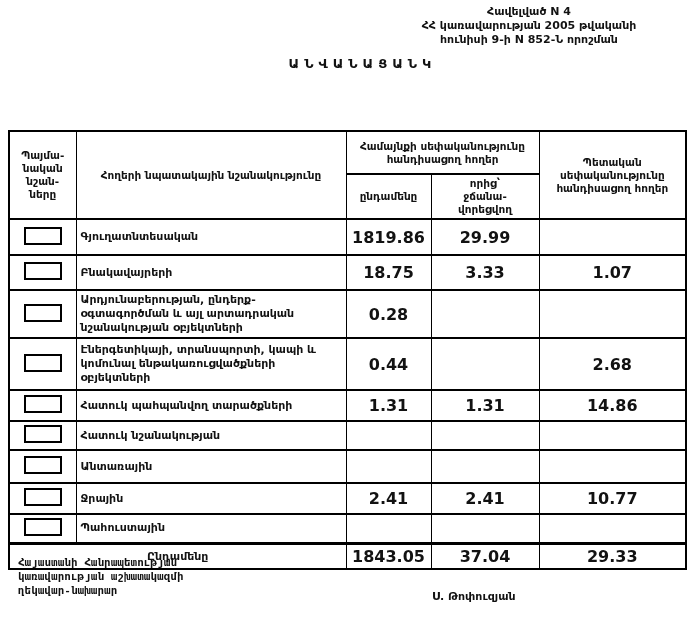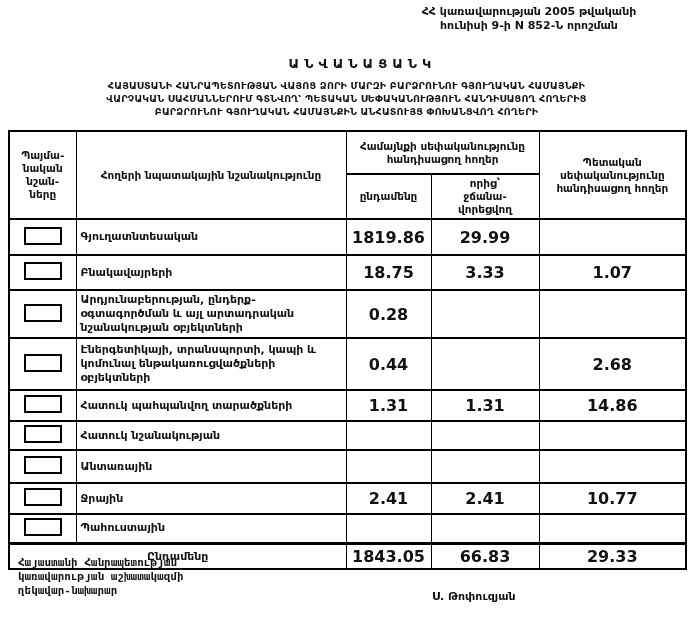--- a/index.html
+++ b/index.html
@@ -96,31 +96,27 @@
     left: 432px;
     font-size: 11px;
   }
 </style>
 </head>
 <body>
 
 <div class="page">
 
   <div class="annex-block">
+    <div>Հավելված N 4</div>
     <div>ՀՀ կառավարության 2005 թվականի</div>
     <div>հունիսի 9-ի N 852-Ն որոշման</div>
   </div>
 
   <div class="doc-title">ԱՆՎԱՆԱՑԱՆԿ</div>
 
-  <div class="doc-subtitle">
-    <div>ՀԱՅԱՍՏԱՆԻ ՀԱՆՐԱՊԵՏՈՒԹՅԱՆ ՎԱՅՈՑ ՁՈՐԻ ՄԱՐԶԻ ԲԱՐՁՐՈՒՆՈՒ ԳՅՈՒՂԱԿԱՆ ՀԱՄԱՅՆՔԻ</div>
-    <div>ՎԱՐՉԱԿԱՆ ՍԱՀՄԱՆՆԵՐՈՒՄ ԳՏՆՎՈՂ՝ ՊԵՏԱԿԱՆ ՍԵՓԱԿԱՆՈՒԹՅՈՒՆ ՀԱՆԴԻՍԱՑՈՂ ՀՈՂԵՐԻՑ</div>
-    <div>ԲԱՐՁՐՈՒՆՈՒ ԳՅՈՒՂԱԿԱՆ ՀԱՄԱՅՆՔԻՆ ԱՆՀԱՏՈՒՅՑ ՓՈԽԱՆՑՎՈՂ ՀՈՂԵՐԻ</div>
-  </div>
 
   <table class="land-table">
     <colgroup>
       <col class="c-sym">
         <col class="c-label">
         <col class="c-total">
         <col class="c-which">
         <col class="c-state">
     </colgroup>
     <thead>
@@ -207,21 +203,21 @@
       <tr style="height:29px;">
         <td class="sym-cell"><span class="sym-box"></span></td>
         <td class="lbl pre">Պահուստային</td>
         <td class="num"></td>
         <td class="num"></td>
         <td class="num"></td>
       </tr>
       <tr class="total-row" style="height:21px;">
         <td colspan="2" class="total-label">Ընդամենը</td>
         <td class="num">1843.05</td>
-        <td class="num">66.83</td>
+        <td class="num">37.04</td>
         <td class="num">29.33</td>
       </tr>
     </tbody>
   </table>
 
   <div class="footer-left">
     <div>Հայաստանի Հանրապետության</div>
     <div>կառավարության աշխատակազմի</div>
     <div>ղեկավար-նախարար</div>
   </div>

